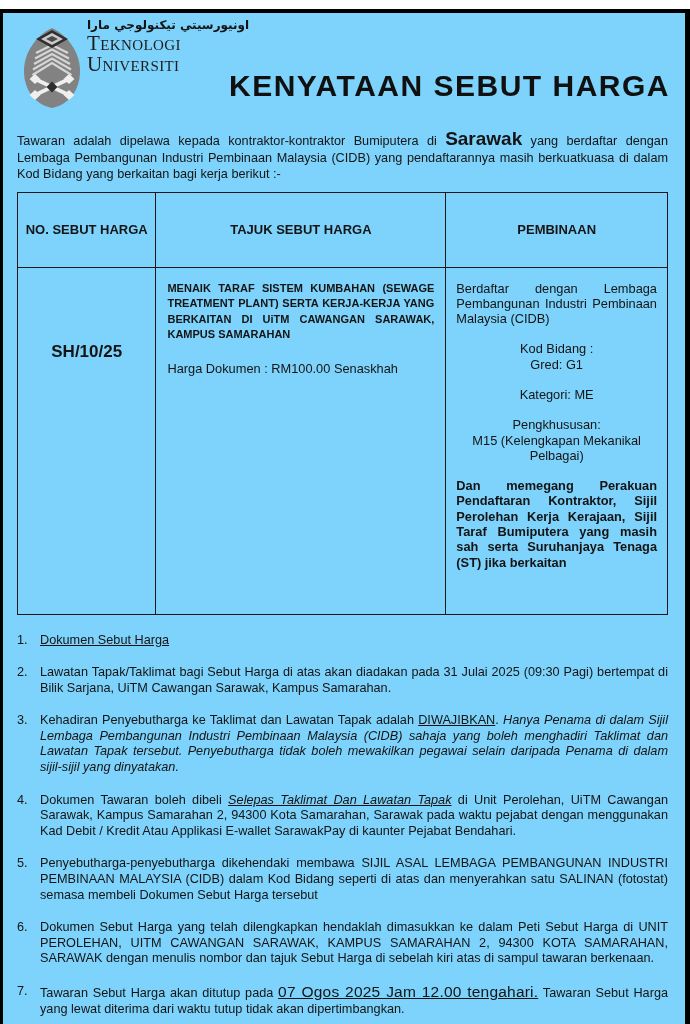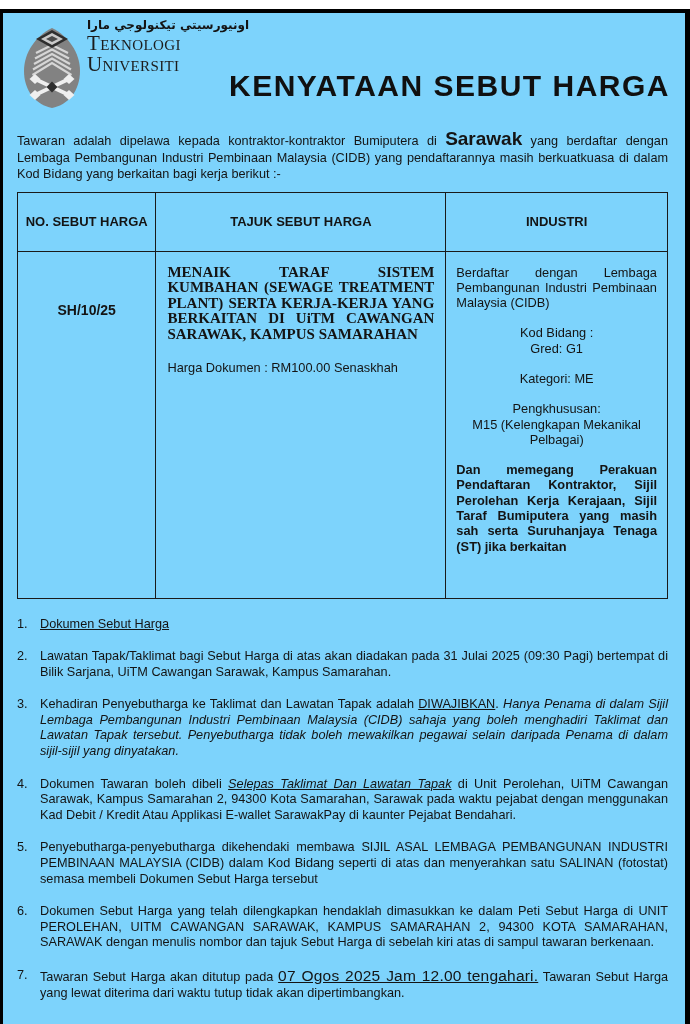--- a/index.html
+++ b/index.html
@@ -24,27 +24,27 @@
   .orgname{position:absolute;left:70px;top:6px;line-height:1;}
   .jawi{font-family:"DejaVu Sans", sans-serif;font-size:12px;font-weight:bold;direction:rtl;letter-spacing:0.5px;margin-bottom:2px;}
   .org-line{font-family:"Liberation Serif", serif;font-variant:small-caps;text-transform:capitalize;font-size:21px;line-height:21px;letter-spacing:0.4px;color:#1c1c1c;}
   .doc-title{position:absolute;left:212px;top:56px;margin:0;font-size:30px;font-weight:bold;letter-spacing:1.5px;white-space:nowrap;color:#101010;}
   
   .intro{margin:13px 0 0 0;font-size:12.7px;line-height:16.5px;text-align:justify;}
   .sarawak{font-size:19px;font-weight:bold;line-height:1;}
   
   table.quote{width:100%;border-collapse:collapse;margin-top:9px;table-layout:fixed;}
   table.quote th, table.quote td{border:1.6px solid #1a1a1a;}
-  table.quote th{height:42px;font-size:13px;font-weight:bold;text-align:center;padding:8px 4px;}
+  table.quote th{height:42px;font-size:13px;font-weight:bold;text-align:center;padding:16px 4px;}
   col.c1{width:21.3%;} col.c2{width:44.6%;} col.c3{width:34.1%;}
   td{vertical-align:top;}
-  td.cell-no{text-align:center;padding-top:50px;font-weight:bold;font-size:14px;}
+  td.cell-no{text-align:center;padding-top:74px;font-weight:bold;font-size:17px;}
   td.cell-tajuk{padding:13px 11px;height:320px;}
   td.cell-kelayakan{padding:13px 10px;}
-  .tajuk-title{margin:0;font-weight:bold;font-size:15px;line-height:15.5px;text-align:justify;font-family:Liberation Serif, serif;}
+  .tajuk-title{margin:0;font-weight:bold;font-size:11px;line-height:15.5px;text-align:justify;}
   .price-line{margin:18px 0 0 0;font-size:12.8px;}
   .kel{font-size:12.8px;line-height:15.3px;margin:0;}
   .kel-top{text-align:justify;}
   .cen{text-align:center;font-weight:normal;}
   .gap{margin-top:15px;}
   .kel-footer{text-align:justify;font-weight:bold;margin-top:15px;}
   
   .list{margin-top:18px;}
   .item{display:flex;margin-top:17px;font-size:12.7px;line-height:15.6px;}
   .item:first-child{margin-top:0;}
@@ -100,21 +100,21 @@
   <table class="quote">
     <colgroup>
         <col class="c1">
         <col class="c2">
         <col class="c3">
       </colgroup>
     <thead>
       <tr>
         <th>NO. SEBUT HARGA</th>
         <th>TAJUK SEBUT HARGA</th>
-        <th>INDUSTRI</th>
+        <th>PEMBINAAN</th>
       </tr>
     </thead>
     <tbody>
       <tr>
         <td class="cell-no">
           <span>SH/10/25</span>
         </td>
         <td class="cell-tajuk">
           <p class="tajuk-title">MENAIK TARAF SISTEM KUMBAHAN (SEWAGE TREATMENT PLANT) SERTA KERJA-KERJA YANG BERKAITAN DI UiTM CAWANGAN SARAWAK, KAMPUS SAMARAHAN</p>
           <p class="price-line"><span>Harga Dokumen : </span><span class="b">RM100.00 Senaskhah</span></p>

